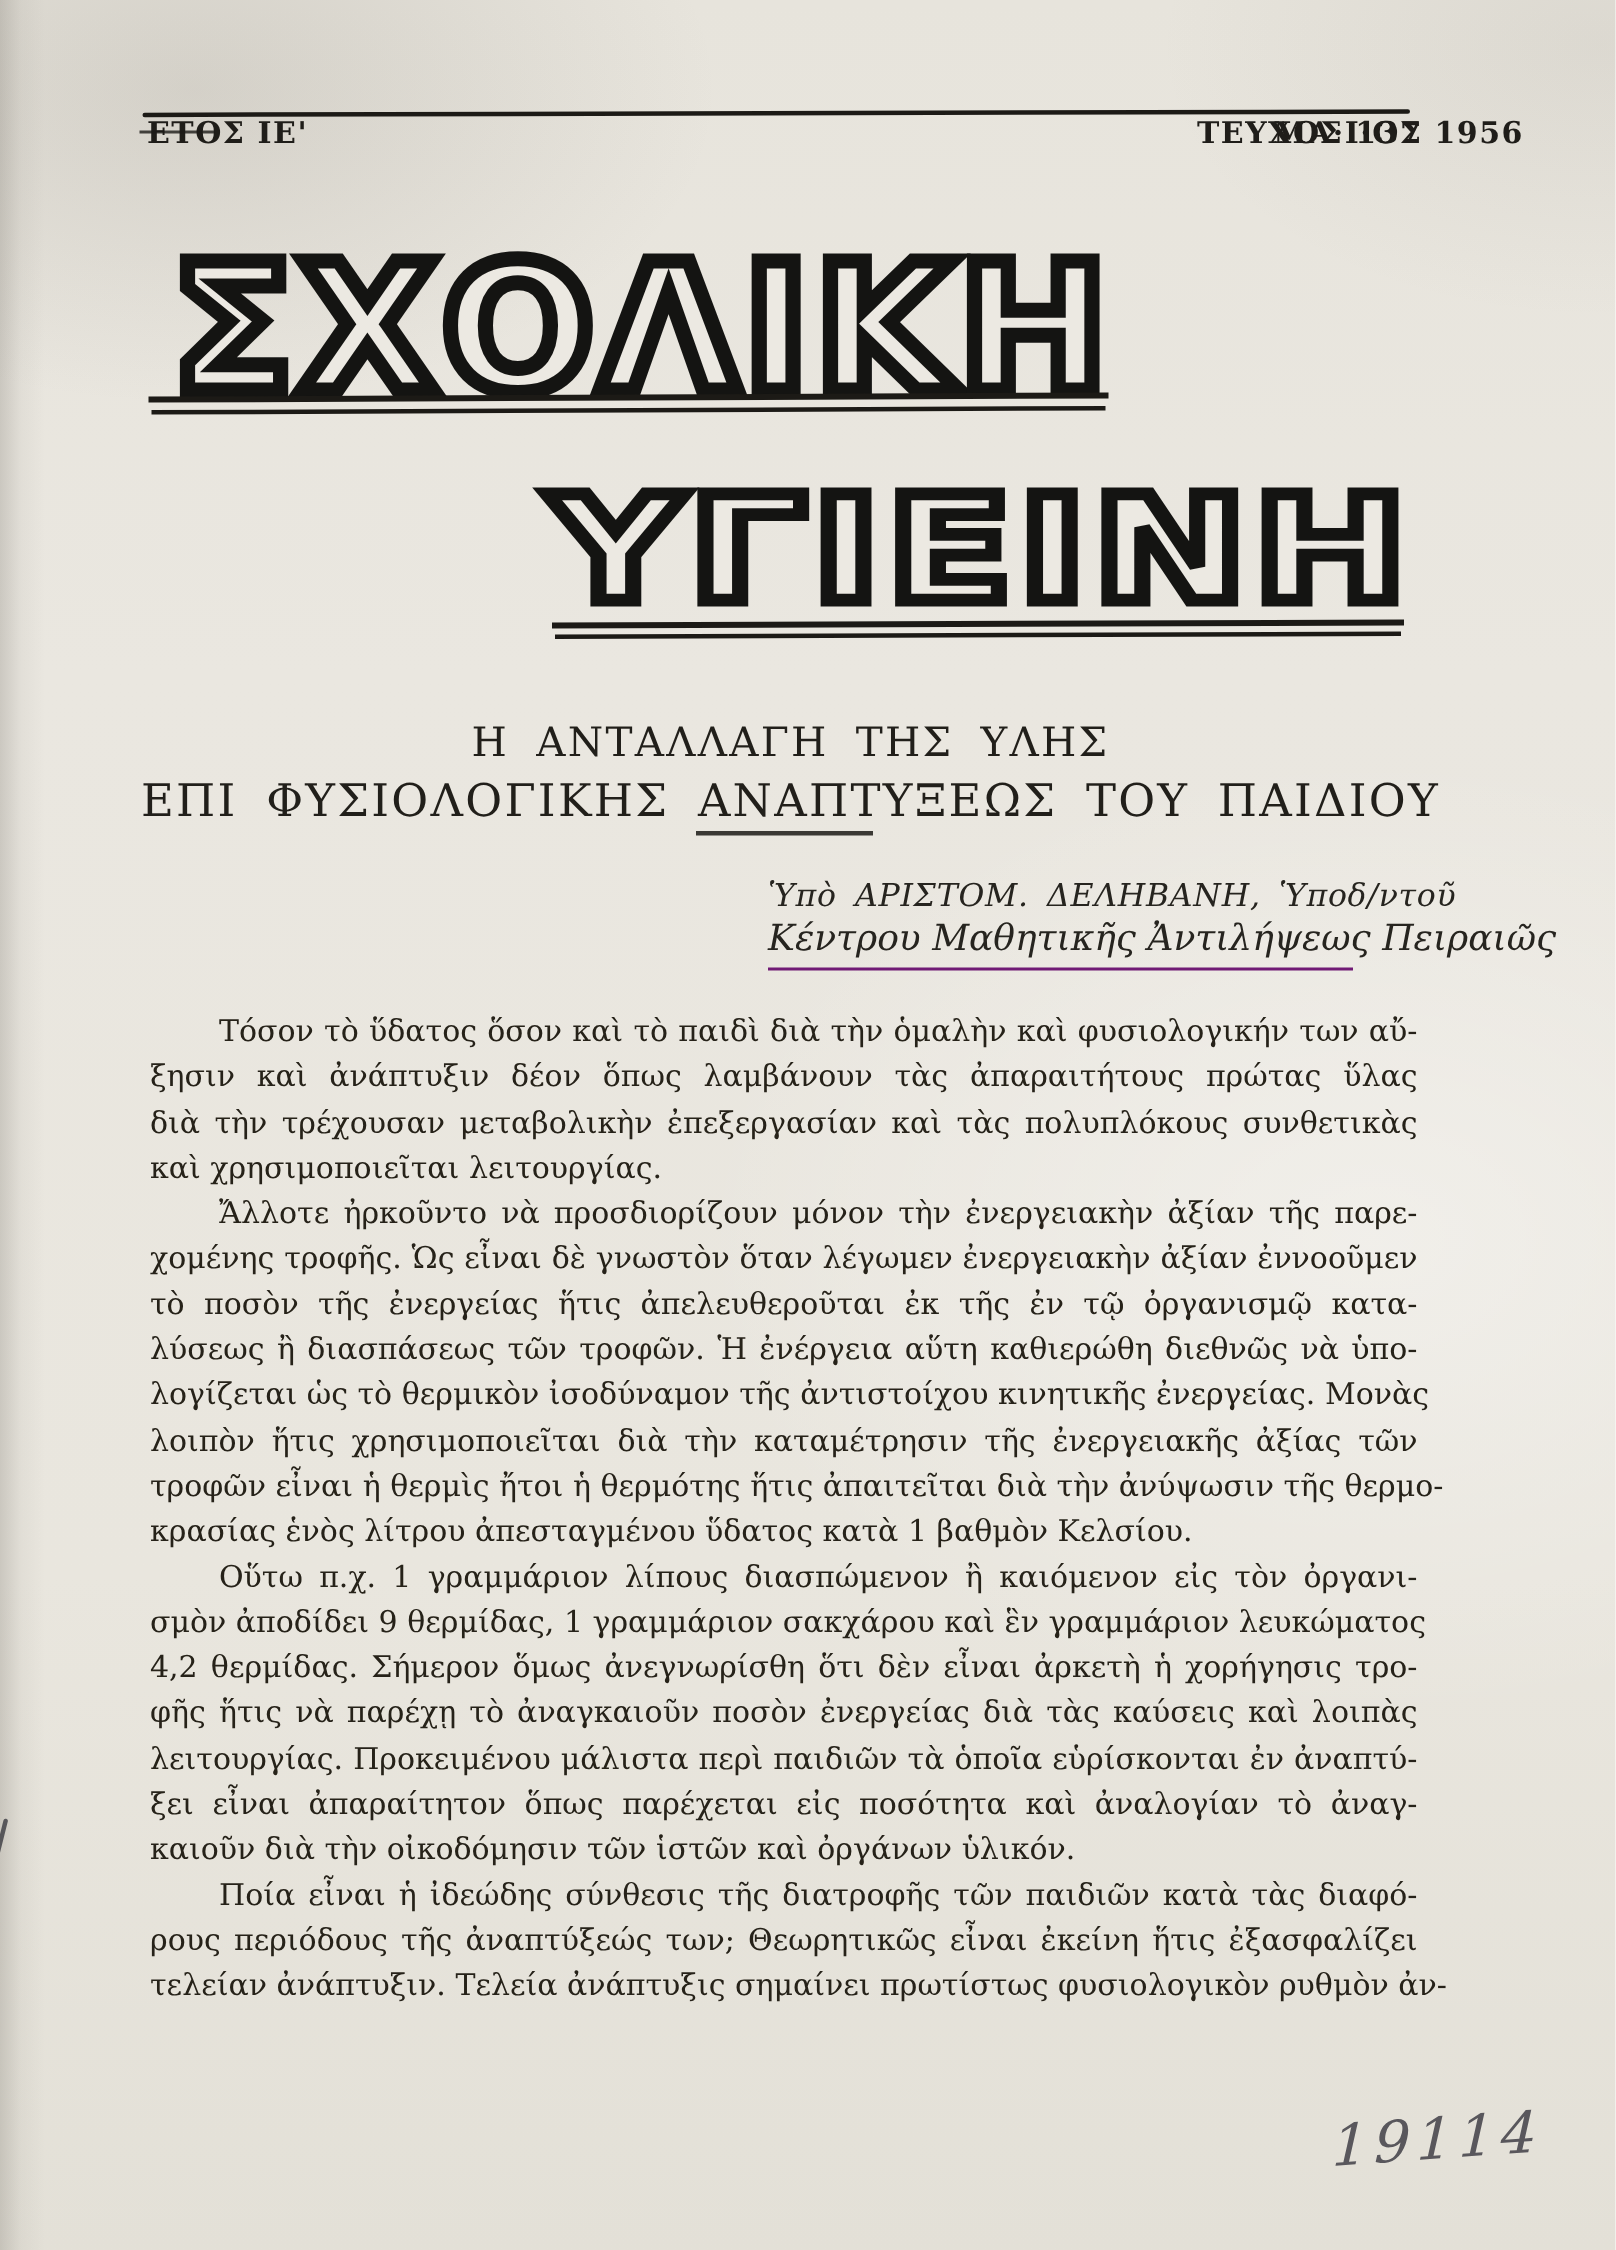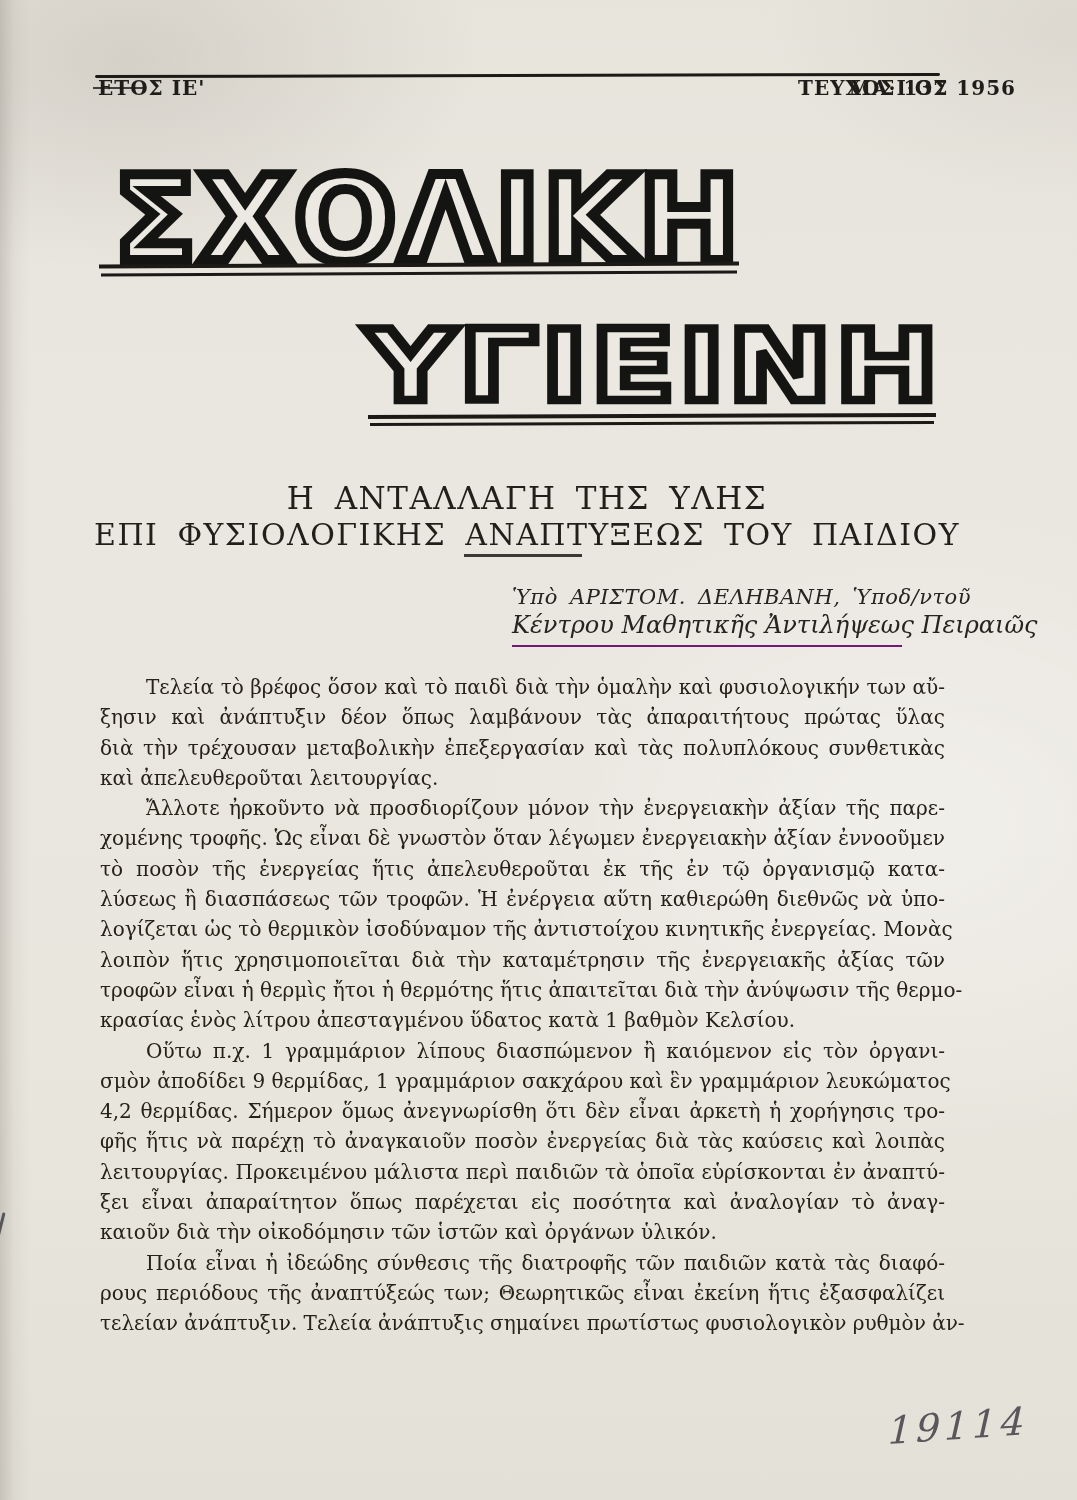--- a/index.html
+++ b/index.html
@@ -29,21 +29,21 @@
   .mh1{left:106px;top:152px;}
   .mh1 text{font-size:118px;stroke-width:10px;}
   .mh2{left:352px;top:312px;}
   .mh2 text{font-size:97px;stroke-width:8.5px;}
   .u1a{left:99px;top:263px;width:640px;height:4px;transform:rotate(-.25deg);}
   .u1b{left:101px;top:272px;width:636px;height:2.5px;transform:rotate(-.25deg);}
   .u2a{left:368px;top:414px;width:568px;height:4px;transform:rotate(-.2deg);}
   .u2b{left:370px;top:422px;width:564px;height:2.5px;transform:rotate(-.2deg);}
   
   .ttl{left:0;width:1054px;text-align:center;color:#211f1a;letter-spacing:1.5px;word-spacing:8px;}
-  .ttl1{top:480px;font-size:31px;}
+  .ttl1{top:480px;font-size:27px;}
   .ttl2{top:517px;font-size:30px;}
   .ttl-rule{left:464px;top:554px;width:118px;height:2.5px;opacity:.85;}
   
   .byline{left:512px;top:585px;width:390px;text-align:center;font-style:italic;
     border-bottom:2px solid #701a75;padding-bottom:6px;}
   .by1{font-size:21px;letter-spacing:.5px;word-spacing:5px;white-space:nowrap;}
   .by2{font-size:24px;margin-top:2px;white-space:nowrap;}
   
   .body-text{left:100px;top:672px;width:845px;font-size:20px;line-height:30.3px;color:#262219;}
   .bl{text-align:justify;text-align-last:justify;white-space:nowrap;}
@@ -80,24 +80,24 @@
 <div class="abs ttl ttl1">Η ΑΝΤΑΛΛΑΓΗ ΤΗΣ ΥΛΗΣ</div>
 <div class="abs ttl ttl2">ΕΠΙ ΦΥΣΙΟΛΟΓΙΚΗΣ ΑΝΑΠΤΥΞΕΩΣ ΤΟΥ ΠΑΙΔΙΟΥ</div>
 <div class="abs rule ttl-rule"></div>
 
 <div class="abs byline">
   <div class="by1">Ὑπὸ ΑΡΙΣΤΟΜ. ΔΕΛΗΒΑΝΗ, Ὑποδ/ντοῦ</div>
   <div class="by2">Κέντρου Μαθητικῆς Ἀντιλήψεως Πειραιῶς</div>
 </div>
 
 <div class="abs body-text">
-  <div class="bl ind">Τελεία τὸ βρέφος ὅσον καὶ τὸ παιδὶ διὰ τὴν ὁμαλὴν καὶ φυσιολογικήν των αὔ-</div>
+  <div class="bl ind">Τόσον τὸ ὕδατος ὅσον καὶ τὸ παιδὶ διὰ τὴν ὁμαλὴν καὶ φυσιολογικήν των αὔ-</div>
   <div class="bl">ξησιν καὶ ἀνάπτυξιν δέον ὅπως λαμβάνουν τὰς ἀπαραιτήτους πρώτας ὕλας</div>
   <div class="bl">διὰ τὴν τρέχουσαν μεταβολικὴν ἐπεξεργασίαν καὶ τὰς πολυπλόκους συνθετικὰς</div>
-  <div class="bl end">καὶ ἀπελευθεροῦται λειτουργίας.</div>
+  <div class="bl end">καὶ χρησιμοποιεῖται λειτουργίας.</div>
 
   <div class="bl ind">Ἄλλοτε ἠρκοῦντο νὰ προσδιορίζουν μόνον τὴν ἐνεργειακὴν ἀξίαν τῆς παρε-</div>
   <div class="bl">χομένης τροφῆς. Ὡς εἶναι δὲ γνωστὸν ὅταν λέγωμεν ἐνεργειακὴν ἀξίαν ἐννοοῦμεν</div>
   <div class="bl">τὸ ποσὸν τῆς ἐνεργείας ἥτις ἀπελευθεροῦται ἐκ τῆς ἐν τῷ ὀργανισμῷ κατα-</div>
   <div class="bl">λύσεως ἢ διασπάσεως τῶν τροφῶν. Ἡ ἐνέργεια αὕτη καθιερώθη διεθνῶς νὰ ὑπο-</div>
   <div class="bl">λογίζεται ὡς τὸ θερμικὸν ἰσοδύναμον τῆς ἀντιστοίχου κινητικῆς ἐνεργείας. Μονὰς</div>
   <div class="bl">λοιπὸν ἥτις χρησιμοποιεῖται διὰ τὴν καταμέτρησιν τῆς ἐνεργειακῆς ἀξίας τῶν</div>
   <div class="bl">τροφῶν εἶναι ἡ θερμὶς ἤτοι ἡ θερμότης ἥτις ἀπαιτεῖται διὰ τὴν ἀνύψωσιν τῆς θερμο-</div>
   <div class="bl end">κρασίας ἑνὸς λίτρου ἀπεσταγμένου ὕδατος κατὰ 1 βαθμὸν Κελσίου.</div>
 

